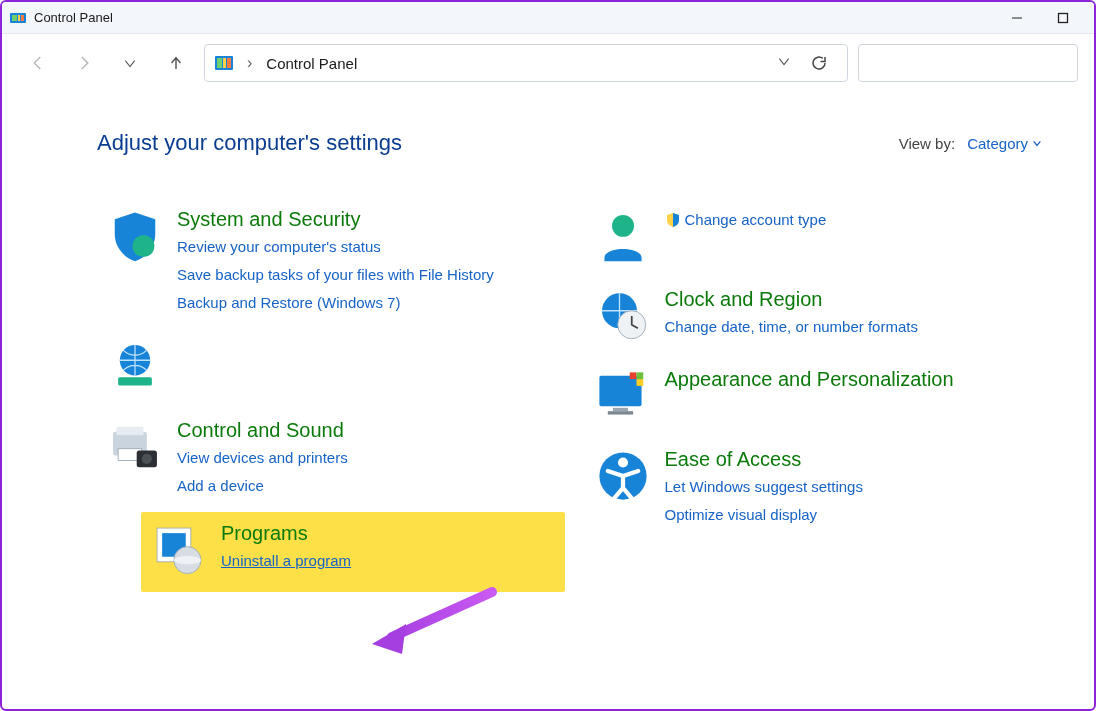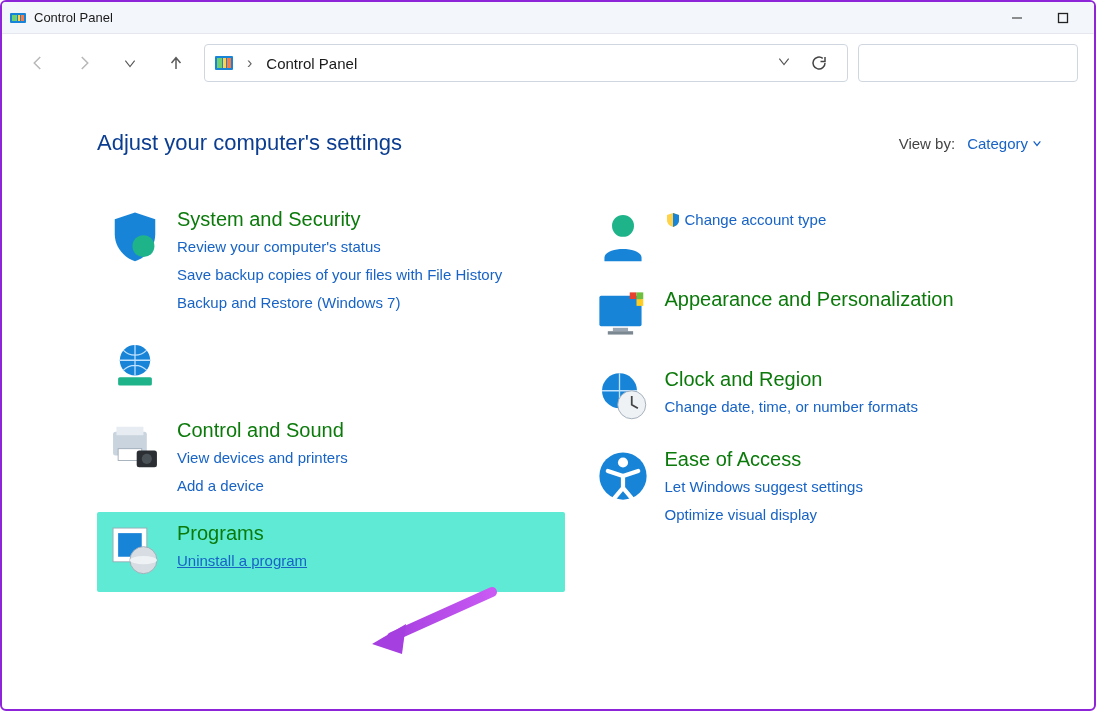--- a/index.html
+++ b/index.html
@@ -29,21 +29,21 @@
 .content-header { display: flex; align-items: center; justify-content: space-between; margin-bottom: 42px; padding-right: 10px; }
 .content-header h1 { font-size: 22px; font-weight: 400; color: #0b3d91; }
 .viewby { display: flex; align-items: center; gap: 12px; font-size: 15px; }
 .viewby .lbl { color: #444; }
 .viewby .val { color: #1763c6; display:flex; align-items:center; gap:4px; }
 
 .cols { display: flex; gap: 20px; }
 .col { flex: 1; }
 
 .cat { display: flex; gap: 14px; padding: 10px 10px 14px 10px; border-radius: 2px; align-items: flex-start; }
-.cat.highlight { background: #5eead4; }
+.cat.highlight { background: #fde047; margin-left: 44px; }
 .cat .caticon { width: 56px; height: 56px; display:flex; align-items:center; justify-content:center; flex-shrink:0; }
 .cat .cattext { display:flex; flex-direction:column; gap:4px; }
 .cat .cattitle { font-size: 20px; color: #0b7a0b; font-weight: 400; }
 .cat .catlink { font-size: 15px; color: #1763c6; line-height: 1.6; }
 .cat .catlink.underline { text-decoration: underline; }
 .shield-link { display:flex; align-items:center; gap:4px; }
 .shield-mini { width:16px; height:16px; }
 
 
 .arrow { position: absolute; left: 360px; top: 580px; pointer-events:none; }
@@ -144,21 +144,21 @@
       <div class="cat">
         <div class="caticon">
           <svg width="54" height="54" viewBox="0 0 64 64">
               <path d="M32 4 L56 12 V30 C56 46 44 58 32 62 C20 58 8 46 8 30 V12 Z" fill="#1884d8"></path>
               <circle cx="42" cy="44" r="13" fill="#1fb38a"></circle>
             </svg>
         </div>
         <div class="cattext">
           <a class="cattitle">System and Security</a>
           <a class="catlink">Review your computer's status</a>
-          <a class="catlink">Save backup copies of your files with File History</a>
+          <a class="catlink">Save backup tasks of your files with File History</a>
           <a class="catlink">Backup and Restore (Windows 7)</a>
         </div>
       </div>
 
       <div class="cat">
         <div class="caticon">
           <svg width="54" height="54" viewBox="0 0 64 64">
               <circle cx="32" cy="24" r="18" fill="#1884d8"></circle>
               <path d="M14 24h36M32 6v36M18 12c8 8 20 8 28 0M18 36c8-8 20-8 28 0" stroke="#bfe2ff" stroke-width="1.5" fill="none"></path>
               <rect x="12" y="44" width="40" height="10" rx="2" fill="#1fb38a"></rect>
@@ -212,52 +212,52 @@
             </svg>
         </div>
         <div class="cattext">
           <span class="shield-link">
             <span class="shield-mini"><svg viewBox="0 0 16 16" width="16" height="16">
                   <path d="M8 1l6 2v5c0 4-3 6-6 7-3-1-6-3-6-7V3z" fill="#ffd24a"></path>
                   <path d="M8 1l6 2v5c0 4-3 6-6 7V1z" fill="#1884d8"></path>
                 </svg></span>
             <a class="catlink">Change account type</a>
           </span>
+        </div>
+      </div>
+
+      <div class="cat">
+        <div class="caticon">
+          <svg width="56" height="56" viewBox="0 0 64 64">
+              <circle cx="28" cy="26" r="20" fill="#1884d8"></circle>
+              <path d="M8 26h40M28 6v40" stroke="#bfe2ff" stroke-width="1.5" fill="none"></path>
+              <circle cx="42" cy="42" r="16" fill="#eef2f5" stroke="#9aa7b3"></circle>
+              <path d="M42 32v10l7 4" stroke="#444" stroke-width="2" fill="none"></path>
+            </svg>
+        </div>
+        <div class="cattext">
+          <a class="cattitle">Clock and Region</a>
+          <a class="catlink">Change date, time, or number formats</a>
         </div>
       </div>
 
       <div class="cat">
         <div class="caticon">
           <svg width="60" height="54" viewBox="0 0 64 64">
               <rect x="4" y="8" width="50" height="36" rx="2" fill="#1884d8"></rect>
               <rect x="20" y="46" width="18" height="4" fill="#9aa7b3"></rect>
               <rect x="14" y="50" width="30" height="4" fill="#7b8791"></rect>
               <rect x="40" y="4" width="8" height="8" fill="#e8402e"></rect>
               <rect x="48" y="4" width="8" height="8" fill="#6fbf3f"></rect>
               <rect x="40" y="12" width="8" height="8" fill="#1884d8"></rect>
               <rect x="48" y="12" width="8" height="8" fill="#ffcc22"></rect>
             </svg>
         </div>
         <div class="cattext">
           <a class="cattitle">Appearance and Personalization</a>
-        </div>
-      </div>
-
-      <div class="cat">
-        <div class="caticon">
-          <svg width="56" height="56" viewBox="0 0 64 64">
-              <circle cx="28" cy="26" r="20" fill="#1884d8"></circle>
-              <path d="M8 26h40M28 6v40" stroke="#bfe2ff" stroke-width="1.5" fill="none"></path>
-              <circle cx="42" cy="42" r="16" fill="#eef2f5" stroke="#9aa7b3"></circle>
-              <path d="M42 32v10l7 4" stroke="#444" stroke-width="2" fill="none"></path>
-            </svg>
-        </div>
-        <div class="cattext">
-          <a class="cattitle">Clock and Region</a>
-          <a class="catlink">Change date, time, or number formats</a>
         </div>
       </div>
 
       <div class="cat">
         <div class="caticon">
           <svg width="54" height="54" viewBox="0 0 64 64">
               <circle cx="32" cy="32" r="28" fill="#1884d8"></circle>
               <circle cx="32" cy="16" r="6" fill="#fff"></circle>
               <path d="M14 26l18 6 18-6M32 32v14M32 46l-10 12M32 46l10 12" stroke="#fff" stroke-width="5" fill="none" stroke-linecap="round"></path>
             </svg>

